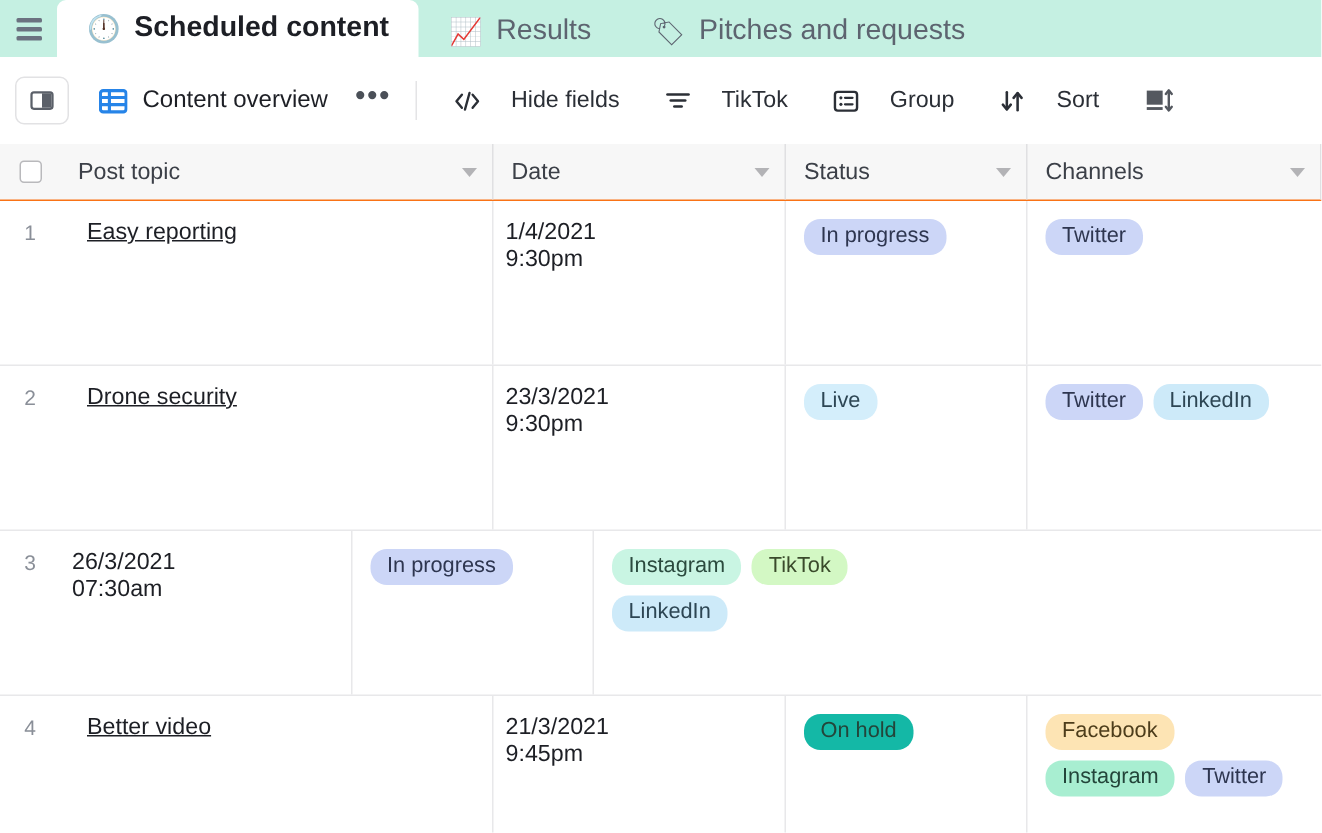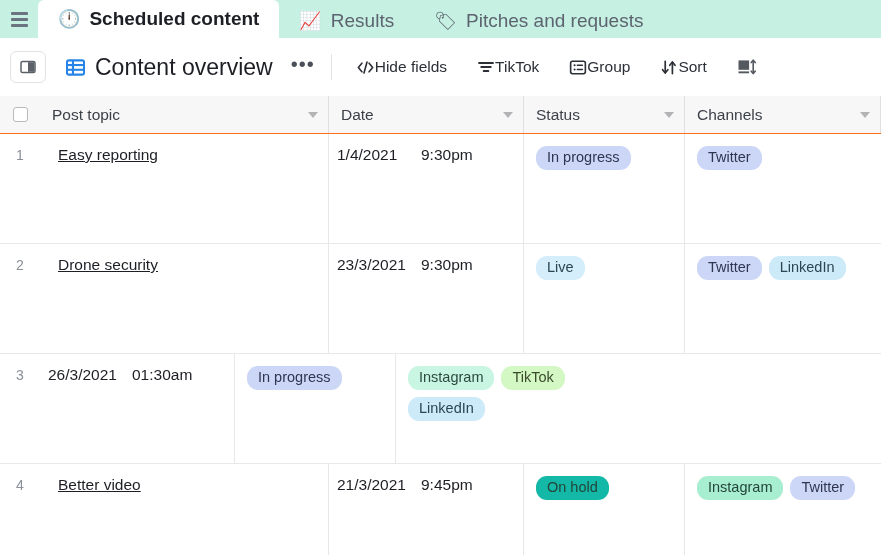--- a/index.html
+++ b/index.html
@@ -68,35 +68,35 @@
     border-radius: 6px;
     display: flex; align-items: center; justify-content: center;
     cursor: pointer;
     margin-right: 16px;
   }
   .view-title {
     display: flex; align-items: center; gap: 10px;
     cursor: pointer;
     padding: 4px 4px;
   }
-  .view-title .label { font-size: 23px; color: #1d1f25; }
+  .view-title .label { font-size: 16px; color: #1d1f25; }
   .ellipsis {
     font-size: 20px; color: #4b5058;
     letter-spacing: 1px;
     padding: 0 14px 6px 14px;
     cursor: pointer;
     line-height: 10px;
   }
   .tb-divider {
     width: 1px; height: 26px;
     background: #e4e4e6;
     margin: 0 14px 0 2px;
   }
   .tb-btn {
-    display: flex; align-items: center; gap: 0;
+    display: flex; align-items: center; gap: 20px;
     font-size: 15.5px;
     color: #2b2f36;
     padding: 5px 10px;
     border-radius: 5px;
     cursor: pointer;
     white-space: nowrap;
     margin-right: 10px;
   }
 
   
@@ -152,20 +152,21 @@
   .cell.num {
     border-right: none;
     display: flex; justify-content: center;
     color: #8a8f98; font-size: 14px;
     padding: 13px 0 0 0;
   }
   .cell.topic { padding-left: 18px; text-decoration: underline; }
   .cell.date {
     display: flex; align-items: flex-start; gap: 0;
     padding-left: 8px;
+    flex-direction: column;
   }
   .d-day  { width: 84px; }
   .d-time { }
   .cell.chan { border-right: none; }
 
   .tags { display: flex; flex-wrap: wrap; gap: 7px; }
   .tag {
     display: inline-block;
     padding: 3px 11px 4px 11px;
     border-radius: 11px;
@@ -350,21 +351,21 @@
           <div class="tags">
             <span class="tag" style="background:#ccd6f7;color:#2e3650">Twitter</span>
             <span class="tag" style="background:#cdeaf9;color:#2d4654">LinkedIn</span>
           </div>
         </div>
       </div>
       <div class="row drow">
         <div class="cell num c-num">3</div>
         <div class="cell date c-date">
           <span class="d-day">26/3/2021</span>
-          <span class="d-time">01:30am</span>
+          <span class="d-time">07:30am</span>
         </div>
         <div class="cell c-status">
           <div class="tags">
             <span class="tag" style="background:#ccd6f7;color:#2e3650">In progress</span>
           </div>
         </div>
         <div class="cell chan c-chan">
           <div class="tags">
             <span class="tag" style="background:#c9f5e3;color:#2b4a3e">Instagram</span>
             <span class="tag" style="background:#d3f8c4;color:#3a4a2b">TikTok</span>
@@ -379,19 +380,20 @@
           <span class="d-day">21/3/2021</span>
           <span class="d-time">9:45pm</span>
         </div>
         <div class="cell c-status">
           <div class="tags">
             <span class="tag" style="background:#14b8a6;color:#23453a">On hold</span>
           </div>
         </div>
         <div class="cell chan c-chan">
           <div class="tags">
+            <span class="tag" style="background:#fde4b4;color:#4d3d1b">Facebook</span>
             <span class="tag" style="background:#a8eed1;color:#23453a">Instagram</span>
             <span class="tag" style="background:#ccd6f7;color:#2e3650">Twitter</span>
           </div>
         </div>
       </div>
     </div>
 </div>
 
 </body></html>

